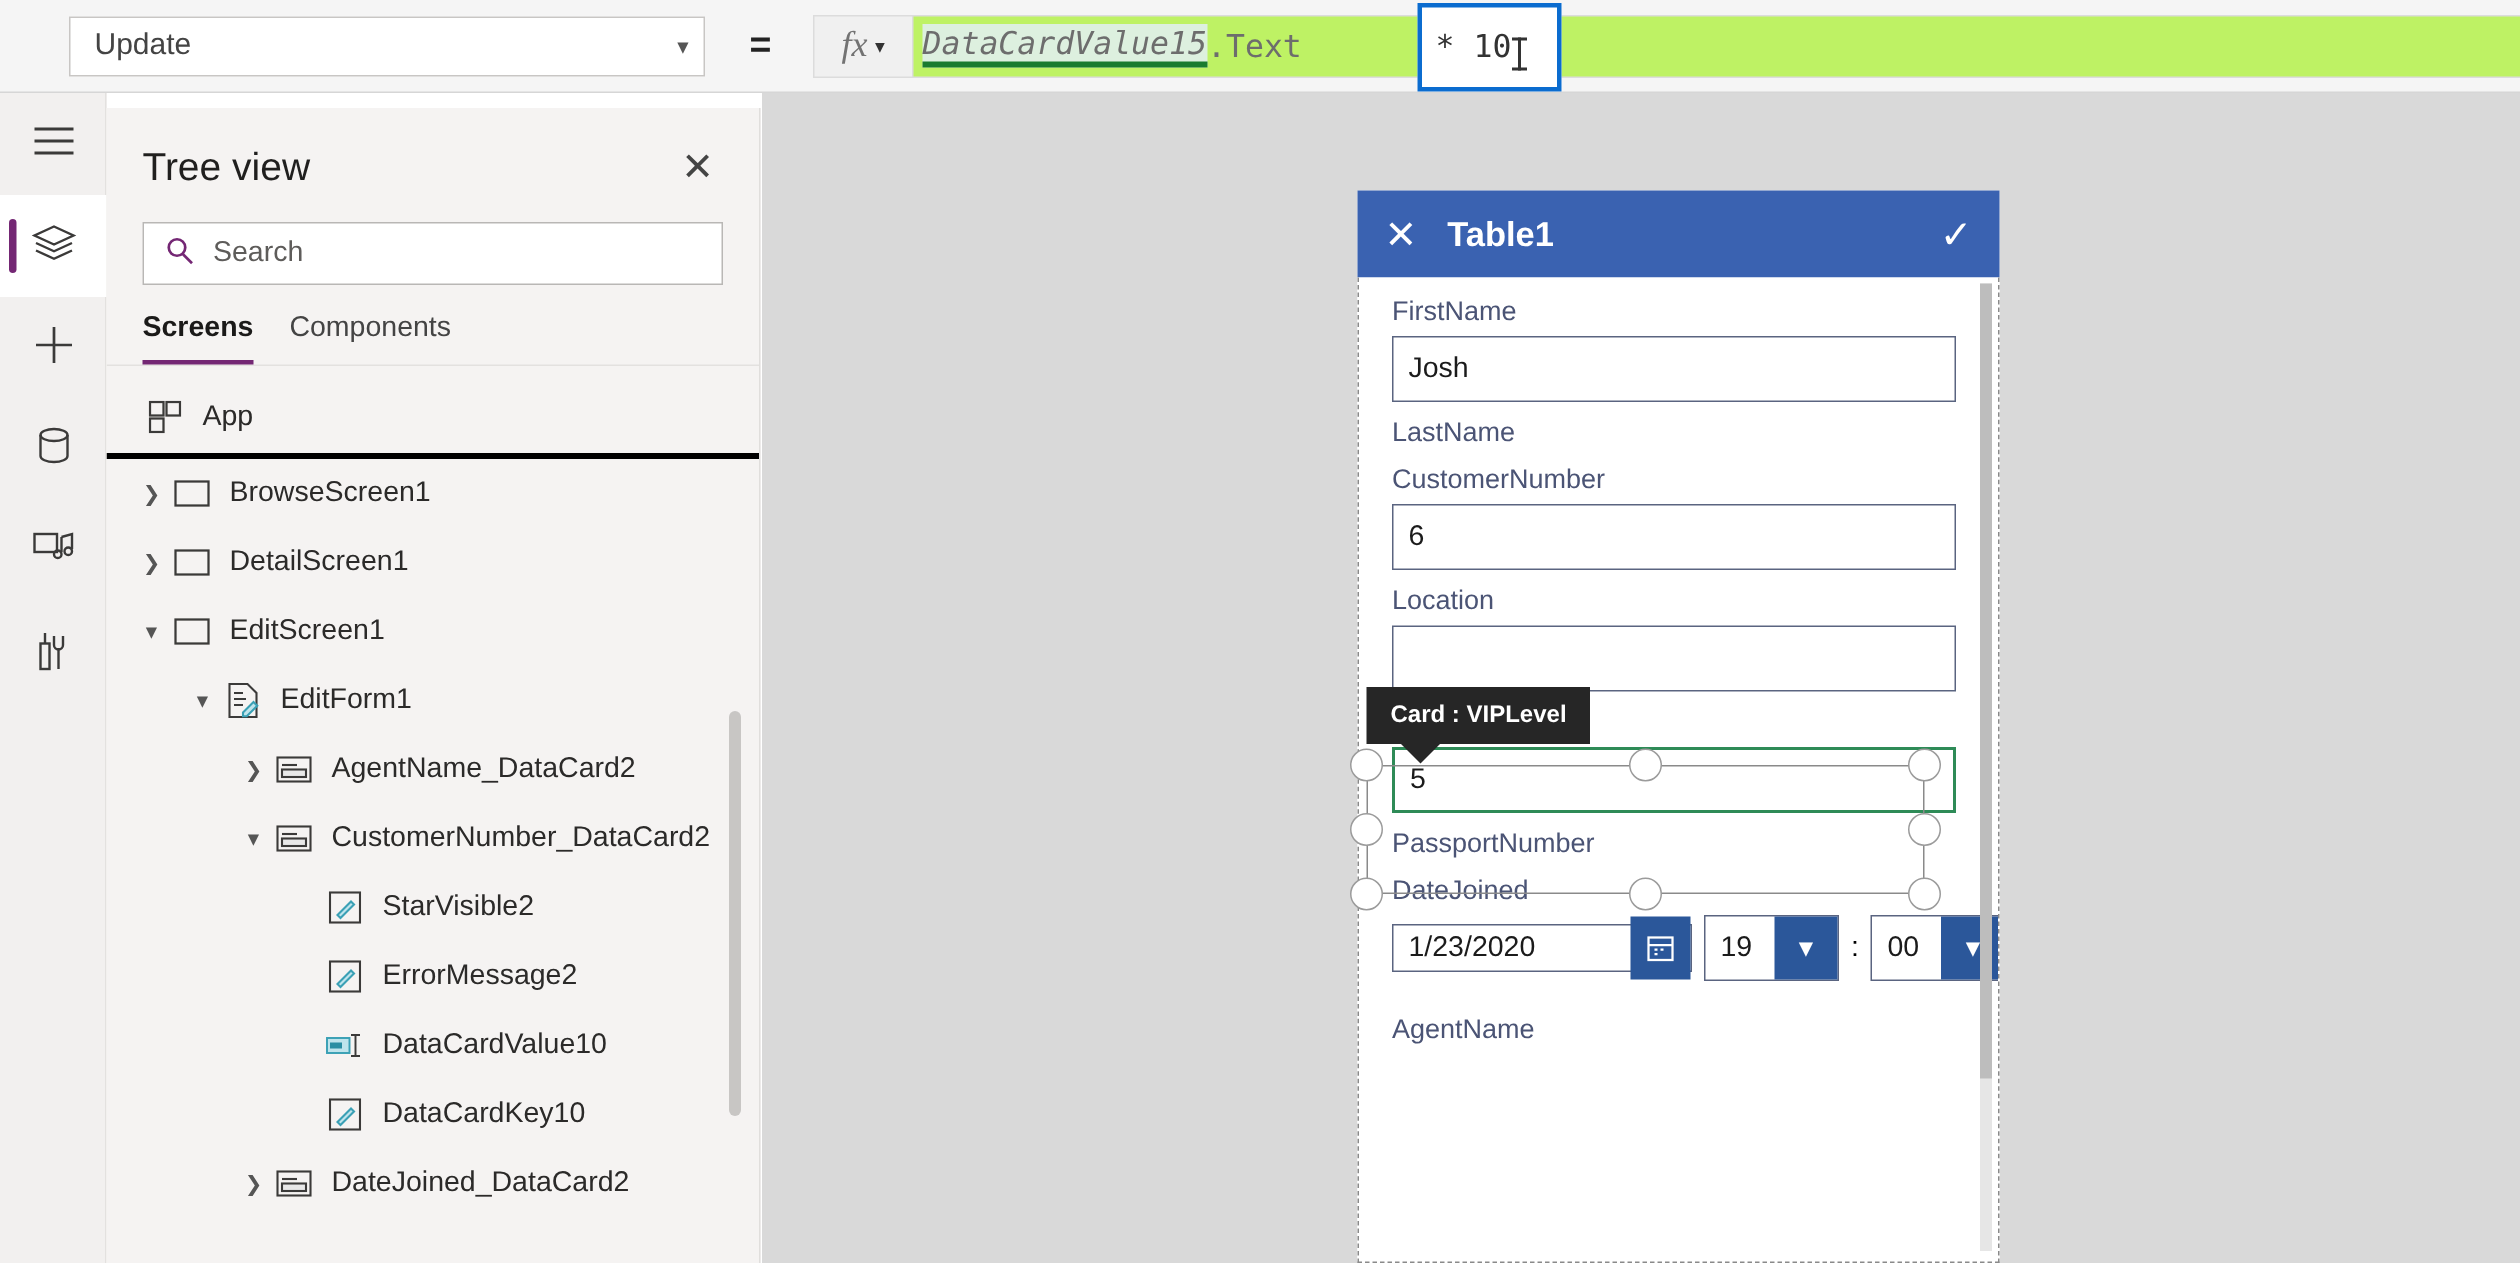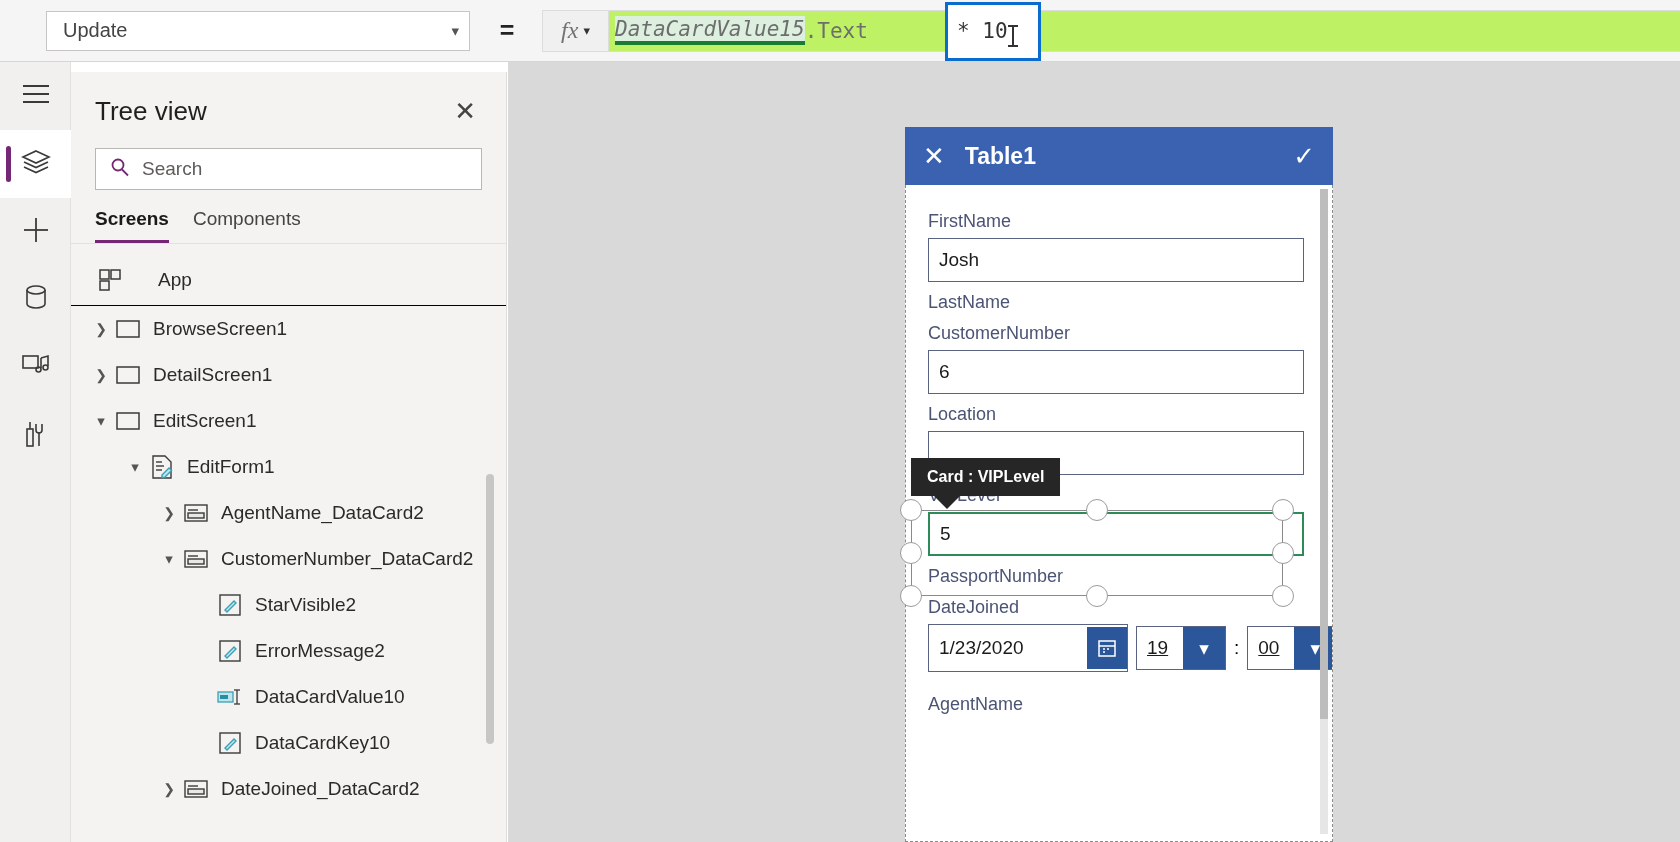--- a/index.html
+++ b/index.html
@@ -131,21 +131,21 @@
   .tree-row {
     display: flex; align-items: center; height: 46px;
     font-size: 19px; color: #2b2a29;
     padding-right: 10px;
   }
   .tree-row .chev {
     width: 24px; text-align: center; color: #555; font-size: 15px; flex: 0 0 24px;
   }
   .tree-row .ico { width: 30px; display: flex; align-items: center; justify-content: center; flex: 0 0 30px; }
   .tree-row .txt { margin-left: 10px; white-space: nowrap; }
-  #tree-app-row { border-bottom: 1px solid #000000; margin: 10px 0 0 0; padding-left: 24px; height: 52px; gap: 23px; }
+  #tree-app-row { border-bottom: 4px solid #000000; margin: 10px 0 0 0; padding-left: 24px; height: 52px; }
   #tree-scroll { position: relative; }
   #tree-thumb {
     position: absolute; right: 12px; top: 168px; width: 8px; height: 270px;
     background: #c8c6c4; border-radius: 4px;
   }
 
   
   #canvas {
     position: absolute; left: 508px; top: 62px; width: 1172px; height: 780px;
     background: #d9d9d9;
@@ -160,52 +160,52 @@
   }
   #phone-header .x { font-size: 26px; line-height: 1; }
   #phone-header .title { font-size: 23px; font-weight: 700; margin-left: 20px; flex: 1; }
   #phone-header .check { font-size: 26px; }
   #form-body {
     position: relative;
     border: 1px dashed #8a8a8a;
     border-top: none;
     height: 657px;
     background: #fff;
-    padding: 16px 28px 0 22px;
+    padding: 2px 28px 0 22px;
     overflow: hidden;
   }
   .fld-label { font-size: 18px; color: #4b5475; margin: 10px 0 6px 0; }
   .fld-input {
     height: 44px; border: 1px solid #5a6480; background: #fff;
     display: flex; align-items: center; padding: 0 10px;
     font-size: 19px; color: #1b1b1b;
   }
   .fld-input.selected { border: 2px solid #2e8b57; }
   #form-scroll {
     position: absolute; right: 4px; top: 4px; width: 8px; height: 645px;
     background: #e6e6e6;
   }
   #form-scroll .thumb { width: 8px; height: 530px; background: #bdbdbd; }
 
   
   #date-row { display: flex; gap: 8px; align-items: center; }
   .date-box {
-    flex: 0 0 200px; height: 48px; border: 1px solid #5a6480; background: #fff;
+    flex: 0 0 200px; height: 32px; border: 1px solid #5a6480; background: #fff;
     display: flex; align-items: center; font-size: 19px; color: #1b1b1b;
   }
   .date-box .val { flex: 1; padding-left: 10px; }
   .date-box .cal-btn {
     width: 40px; height: 42px; background: #2b579a;
     display: flex; align-items: center; justify-content: center;
   }
   .time-box {
     height: 44px; border: 1px solid #5a6480; background: #fff;
     display: flex; align-items: center; font-size: 19px; color: #1b1b1b;
   }
-  .time-box .val { padding: 0 10px; min-width: 46px; text-decoration: underline; }
+  .time-box .val { padding: 0 10px; min-width: 46px; }
   .time-box .dd-btn {
     width: 42px; height: 42px; background: #2b579a;
     display: flex; align-items: center; justify-content: center; color: #fff;
   }
   .colon { font-size: 19px; }
 
   
   .handle {
     position: absolute; width: 22px; height: 22px; border-radius: 50%;
     background: #fff; border: 1px solid #9b9b9b; z-index: 30;

